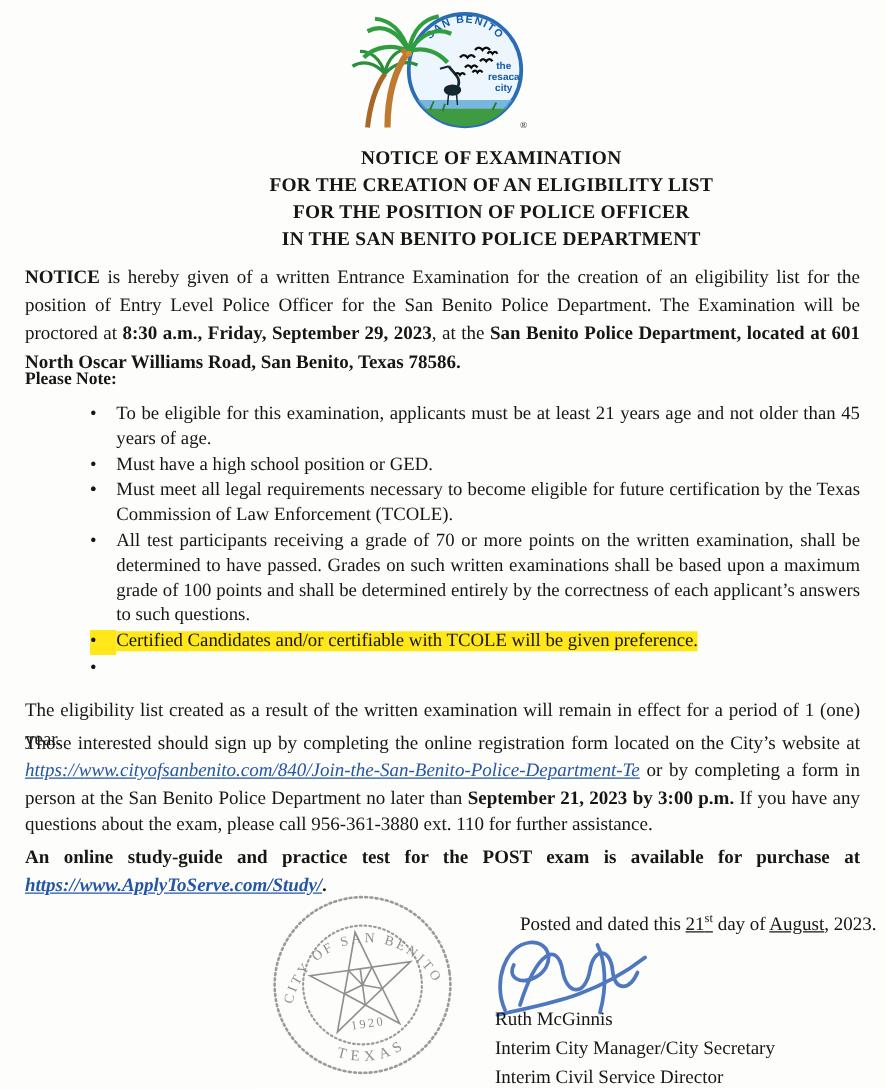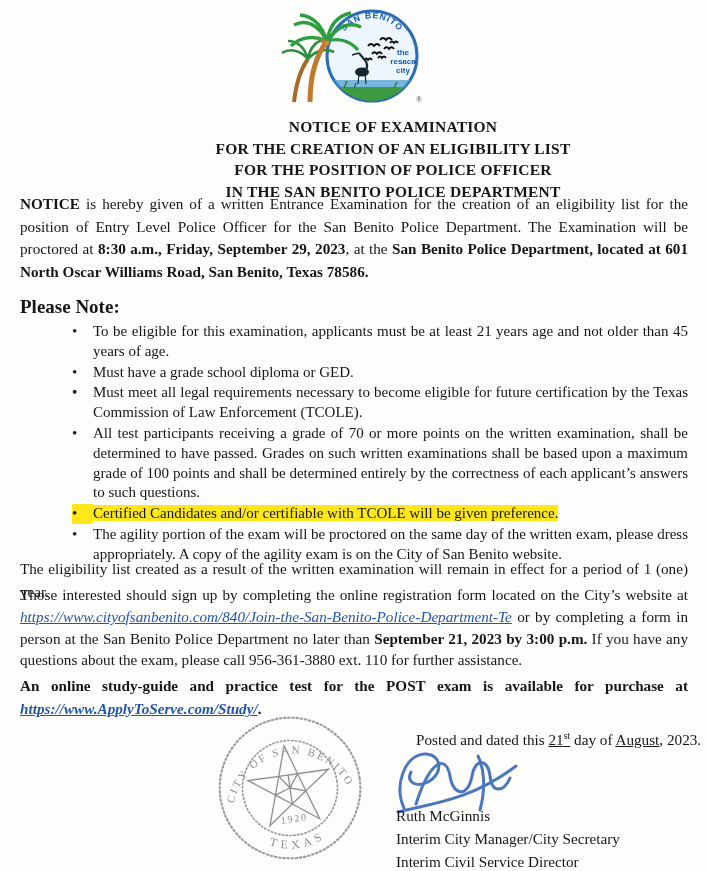--- a/index.html
+++ b/index.html
@@ -24,24 +24,24 @@
     position:absolute; top:116px; left:0; width:708px;
     text-align:center; font-weight:bold; font-size:15.5px; line-height:21.5px;
     letter-spacing:.2px;
     padding-left:39px;
   }
   
   .para {
     position:absolute; left:20px; width:668px;
     text-align:justify; font-size:15.2px; line-height:22.6px; margin:0;
   }
-  .intro   { top:193px; }
+  .intro   { top:211px; }
   .note-heading {
     position:absolute; left:20px; top:296px;
-    font-weight:bold; font-size:19px;
+    font-weight:bold; font-size:14px;
   }
   ul.notes {
     position:absolute; left:20px; top:322px; width:668px;
     list-style:none; margin:0; padding:0 0 0 52px; box-sizing:border-box;
   }
   ul.notes li {
     position:relative; padding-left:21px;
     text-align:justify; font-size:15px; line-height:19.8px; margin:0 0 1px 0;
   }
   .bmark {
@@ -135,26 +135,26 @@
     <div>FOR THE POSITION OF POLICE OFFICER</div>
     <div>IN THE SAN BENITO POLICE DEPARTMENT</div>
   </div>
 
   <p class="para intro"><b>NOTICE</b><span> is hereby given of a written Entrance Examination for the creation of an eligibility list for the position of Entry Level Police Officer for the San Benito Police Department. The Examination will be proctored at </span><b>8:30 a.m., Friday, September 29, 2023</b><span>, at the </span><b>San Benito Police Department, located at 601 North Oscar Williams Road, San Benito, Texas 78586.</b></p>
 
   <div class="note-heading">Please Note:</div>
 
   <ul class="notes">
     <li><span class="bmark">•</span><span class="btext">To be eligible for this examination, applicants must be at least 21 years age and not older than 45 years of age.</span></li>
-    <li><span class="bmark">•</span><span class="btext">Must have a grade school diploma or GED.</span></li>
+    <li><span class="bmark">•</span><span class="btext">Must have a high school position or GED.</span></li>
     <li><span class="bmark">•</span></li>
     <li><span class="bmark">•</span><span class="btext">Must meet all legal requirements necessary to become eligible for future certification by the Texas Commission of Law Enforcement (TCOLE).</span></li>
     <li><span class="bmark">•</span><span class="btext">All test participants receiving a grade of 70 or more points on the written examination, shall be determined to have passed.  Grades on such written examinations shall be based upon a maximum grade of 100 points and shall be determined entirely by the correctness of each applicant’s answers to such questions.</span></li>
     <li class="hl"><span class="bmark">•</span><span class="btext">Certified Candidates and/or certifiable with TCOLE will be given preference.</span></li>
-    <li><span class="bmark">•</span><span class="btext">The agility portion of the exam will be proctored on the same day of the written exam, please dress appropriately.  A copy of the agility exam is on the City of San Benito website.</span></li>
+    <li><span class="bmark">•</span></li>
   </ul>
 
   <p class="para elig">The eligibility list created as a result of the written examination will remain in effect for a period of 1 (one) year.</p>
 
   <p class="para signup"><span>Those interested should sign up by completing the online registration form located on the City’s website at </span><a href="#" class="doclink">https://www.cityofsanbenito.com/840/Join-the-San-Benito-Police-Department-Te</a><span> or by completing a form in person at the San Benito Police Department no later than </span><b>September 21, 2023 by 3:00 p.m.</b><span>  If you have any questions about the exam, please call 956-361-3880 ext. 110 for further assistance.</span></p>
 
   <p class="para study"><span>An online study-guide and practice test for the POST exam is available for purchase at </span><a href="#" class="doclink">https://www.ApplyToServe.com/Study/</a><span>.</span></p>
 
   <div class="seal-wrap">
     <svg width="152" height="152" viewBox="-80 -80 160 160">

